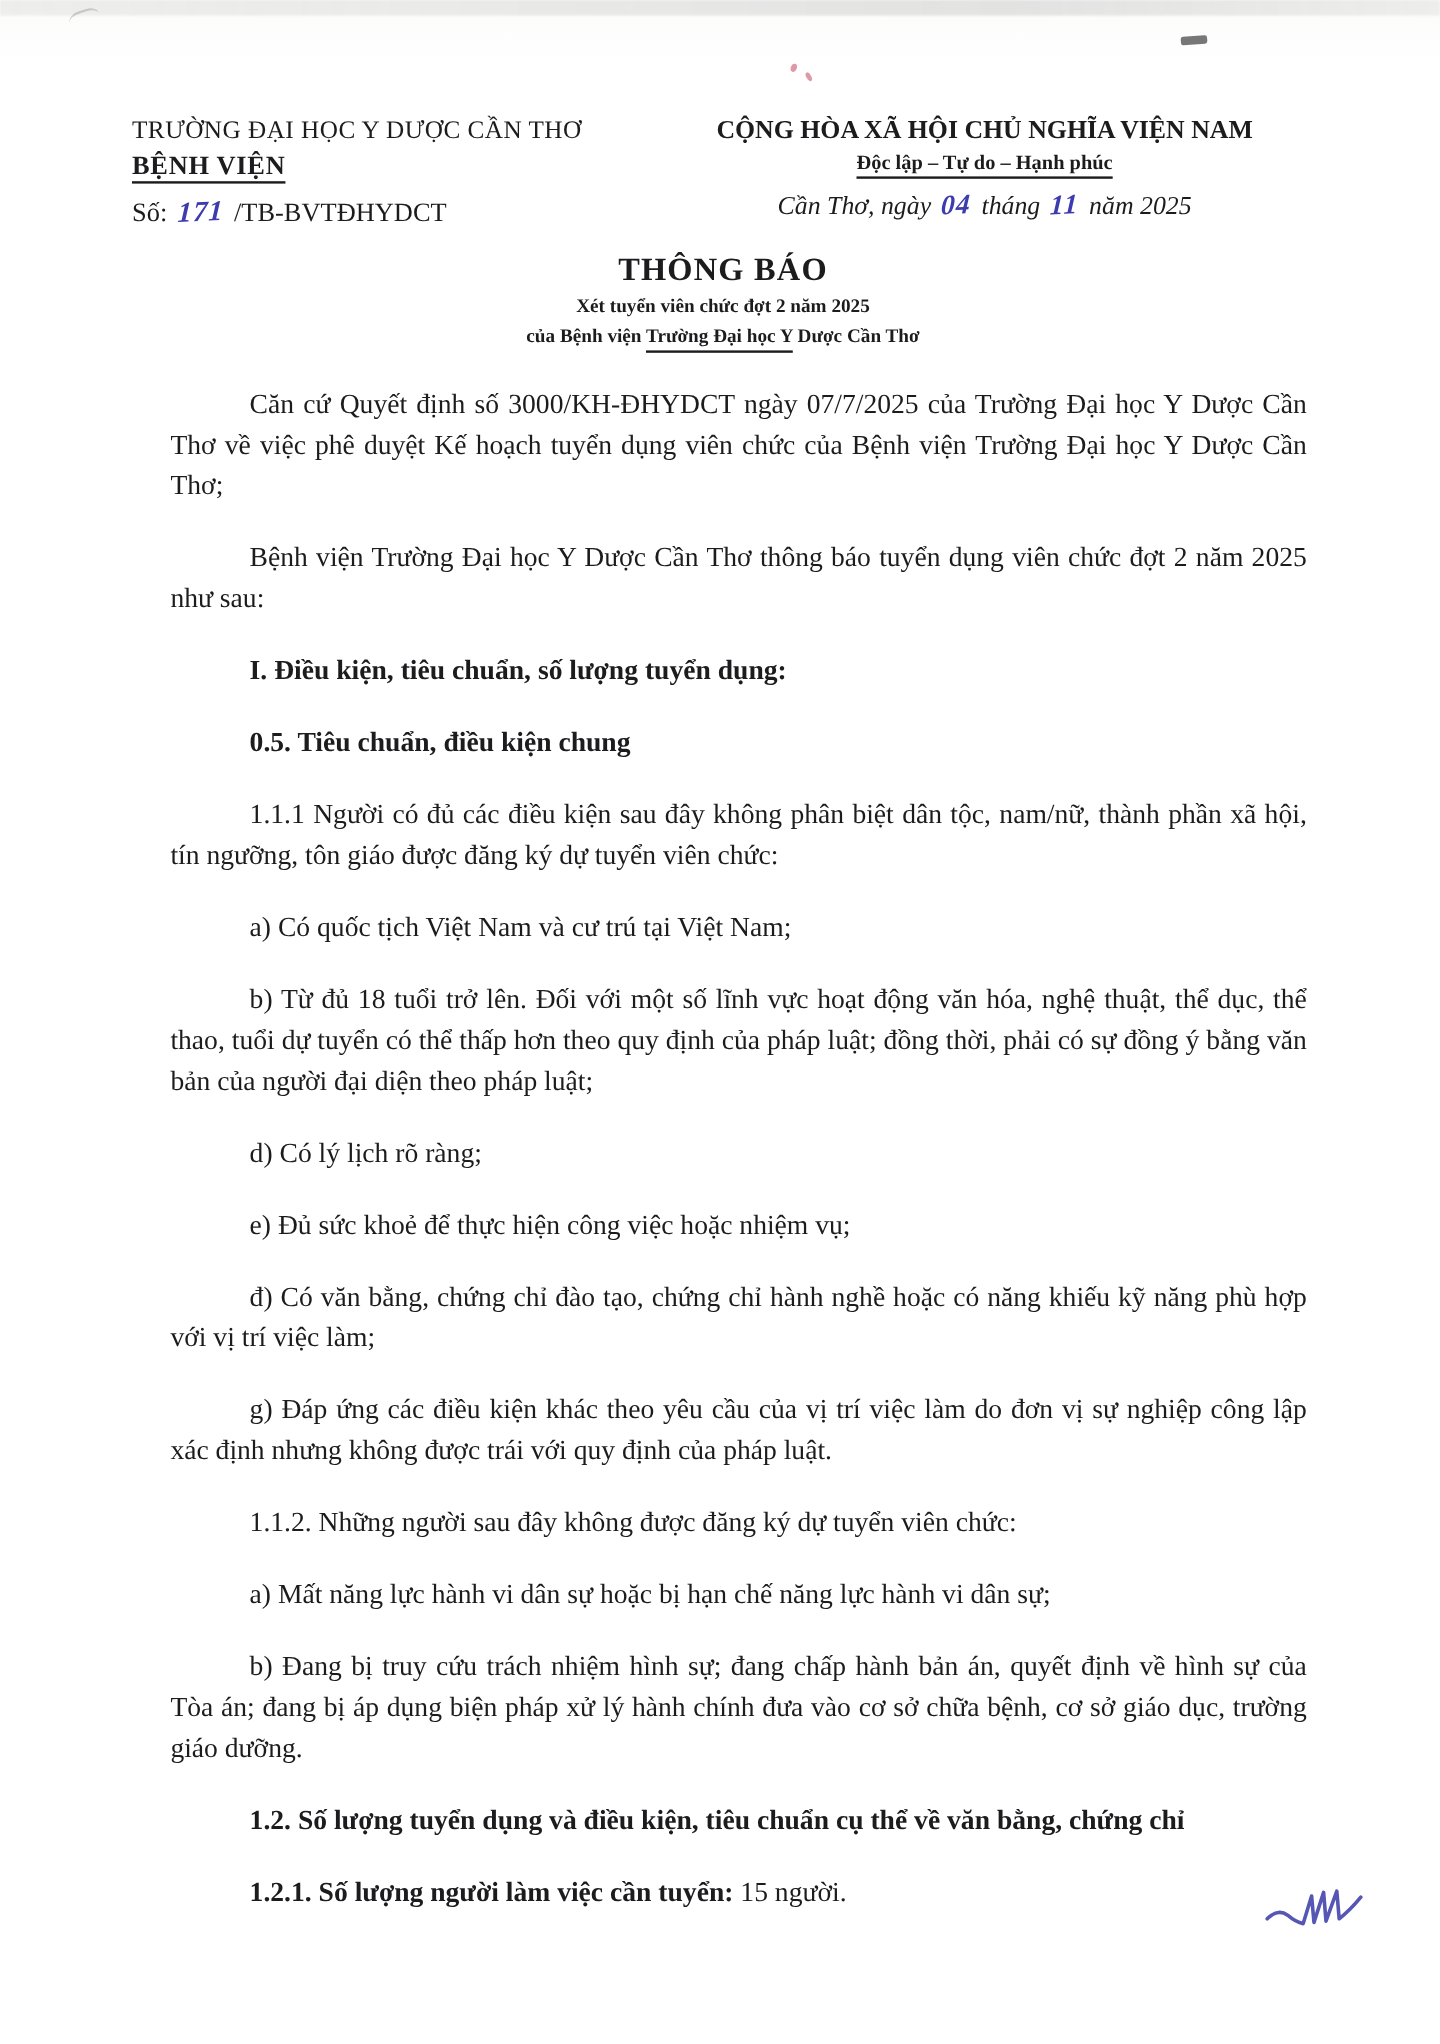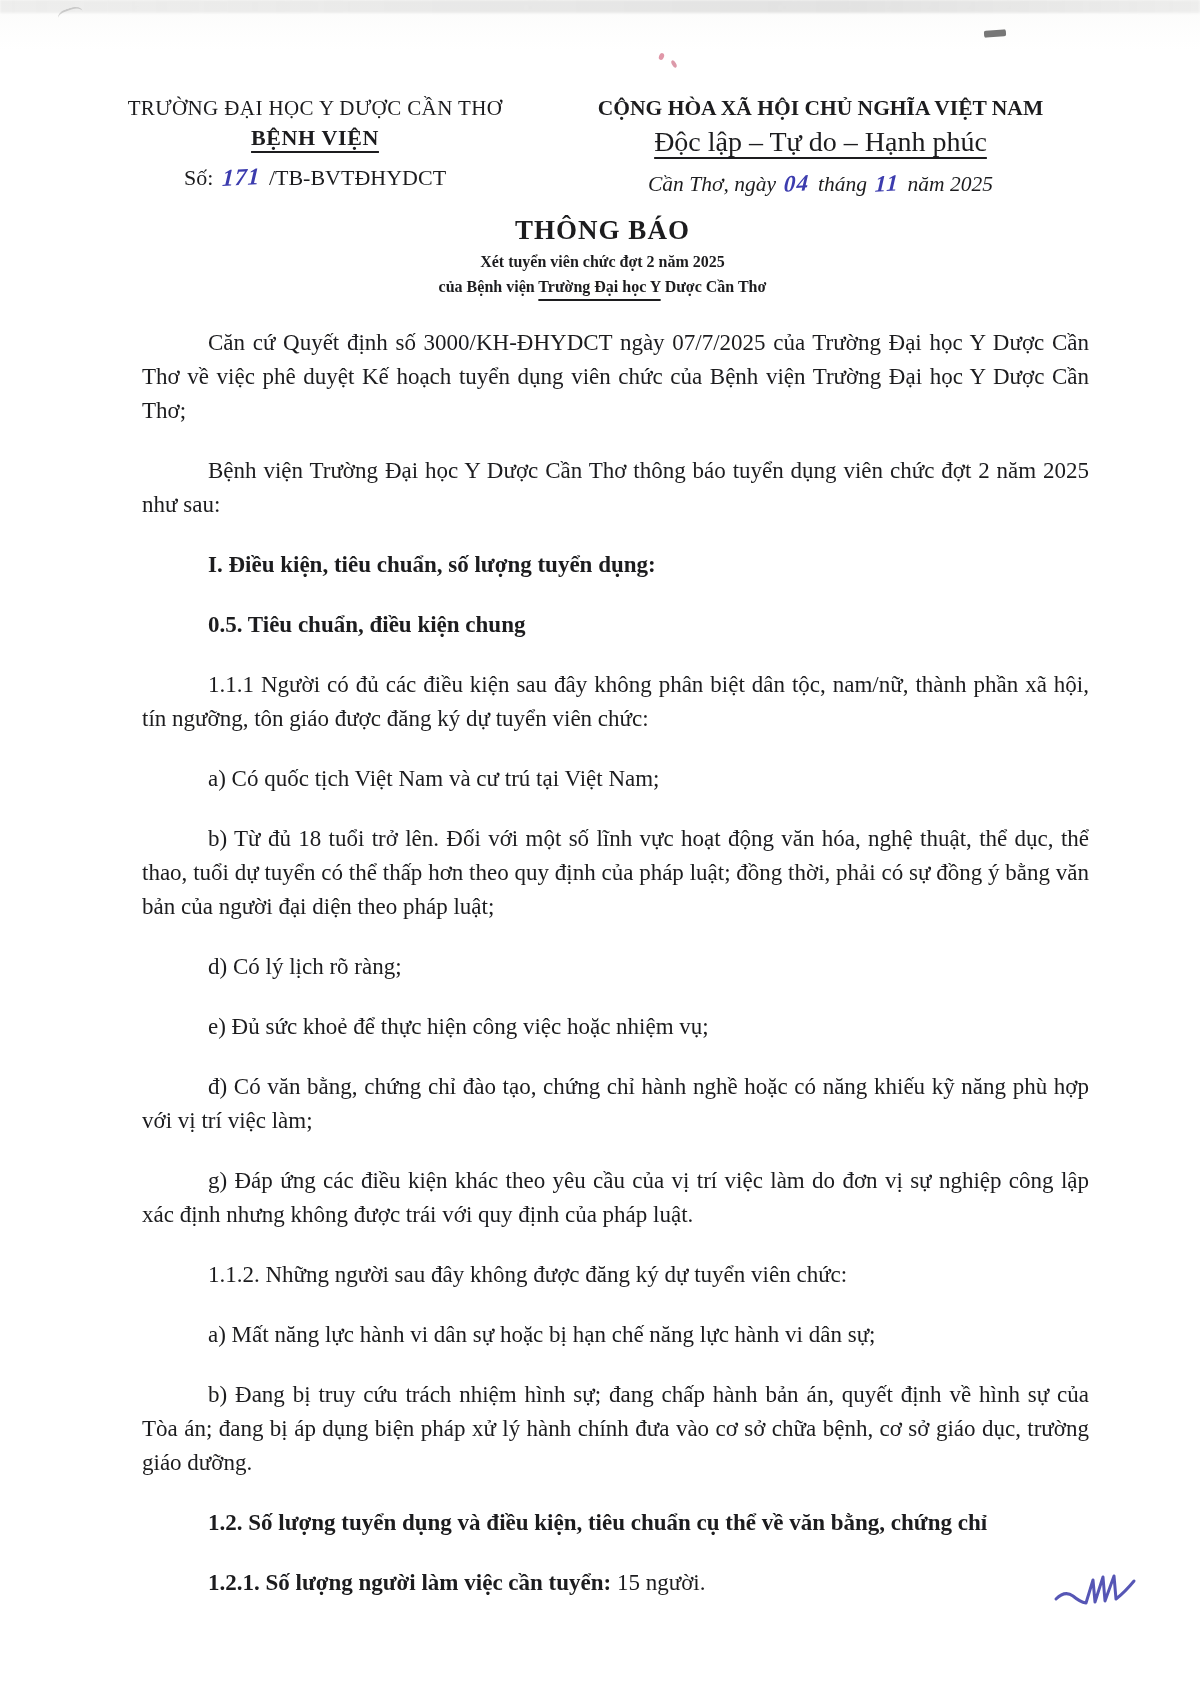--- a/index.html
+++ b/index.html
@@ -17,30 +17,30 @@
     background:linear-gradient(90deg,rgba(120,120,120,.10) 0%,rgba(150,150,150,.16) 30%,rgba(130,130,130,.20) 70%,rgba(140,140,140,.12) 100%);
     filter:blur(1px);}
   .scan-speck-dark{position:absolute;left:984px;top:30px;width:22px;height:7px;background:#4a4a4a;opacity:.75;border-radius:2px;transform:rotate(-4deg);}
   .scan-speck-pink1{position:absolute;left:659px;top:53px;width:5px;height:7px;background:#cf5f7a;opacity:.65;border-radius:50%;transform:rotate(20deg);}
   .scan-speck-pink2{position:absolute;left:672px;top:60px;width:4px;height:8px;background:#c4556f;opacity:.6;border-radius:50%;transform:rotate(-30deg);}
   .scan-corner-mark{position:absolute;left:58px;top:8px;width:26px;height:16px;border-top:2px solid rgba(90,90,90,.25);transform:rotate(-18deg);border-radius:40%;}
 
   .content{position:absolute;left:110px;top:96px;width:985px;}
 
   .doc-header{display:flex;align-items:flex-start;}
-  .hdr-left{width:410px;text-align:center;flex:none;}
+  .hdr-left{width:410px;text-align:left;flex:none;}
   .hdr-right{flex:1;text-align:center;padding-left:26px;}
 
   .org-parent{font-size:21px;letter-spacing:.4px;white-space:nowrap;}
   .org-name{font-size:22px;font-weight:bold;letter-spacing:.6px;margin-top:4px;
     text-decoration:underline;text-underline-offset:6px;text-decoration-thickness:1.6px;}
   .doc-number{font-size:22px;margin-top:13px;}
 
   .national-title{font-size:21.5px;font-weight:bold;white-space:nowrap;}
-  .motto{font-size:28px;font-weight:normal;margin-top:5px;
+  .motto{font-size:17px;font-weight:bold;margin-top:5px;
     text-decoration:underline;text-underline-offset:6px;text-decoration-thickness:1.8px;}
   .dateline{font-size:21.5px;font-style:italic;margin-top:12px;}
 
   .handwritten{
     color:var(--hand,#3c3cae);
     font-style:italic;font-weight:600;
     display:inline-block;transform:rotate(-3deg) skewX(-6deg);
     letter-spacing:1px;font-size:1.08em;
     padding:0 3px;
   }
@@ -75,21 +75,21 @@
       <div class="hdr-left">
         <div class="org-parent">TRƯỜNG ĐẠI HỌC Y DƯỢC CẦN THƠ</div>
         <div class="org-name">BỆNH VIỆN</div>
         <div class="doc-number">
           <span>Số:</span>
           <span class="handwritten">171</span>
           <span>/TB-BVTĐHYDCT</span>
         </div>
       </div>
       <div class="hdr-right">
-        <div class="national-title">CỘNG HÒA XÃ HỘI CHỦ NGHĨA VIỆT NAM</div>
+        <div class="national-title">CỘNG HÒA XÃ HỘI CHỦ NGHĨA VIỆN NAM</div>
         <div class="motto">Độc lập – Tự do – Hạnh phúc</div>
         <div class="dateline">
           <span>Cần Thơ, ngày</span>
           <span class="handwritten">04</span>
           <span>tháng</span>
           <span class="handwritten">11</span>
           <span>năm 2025</span>
         </div>
       </div>
     </div>

